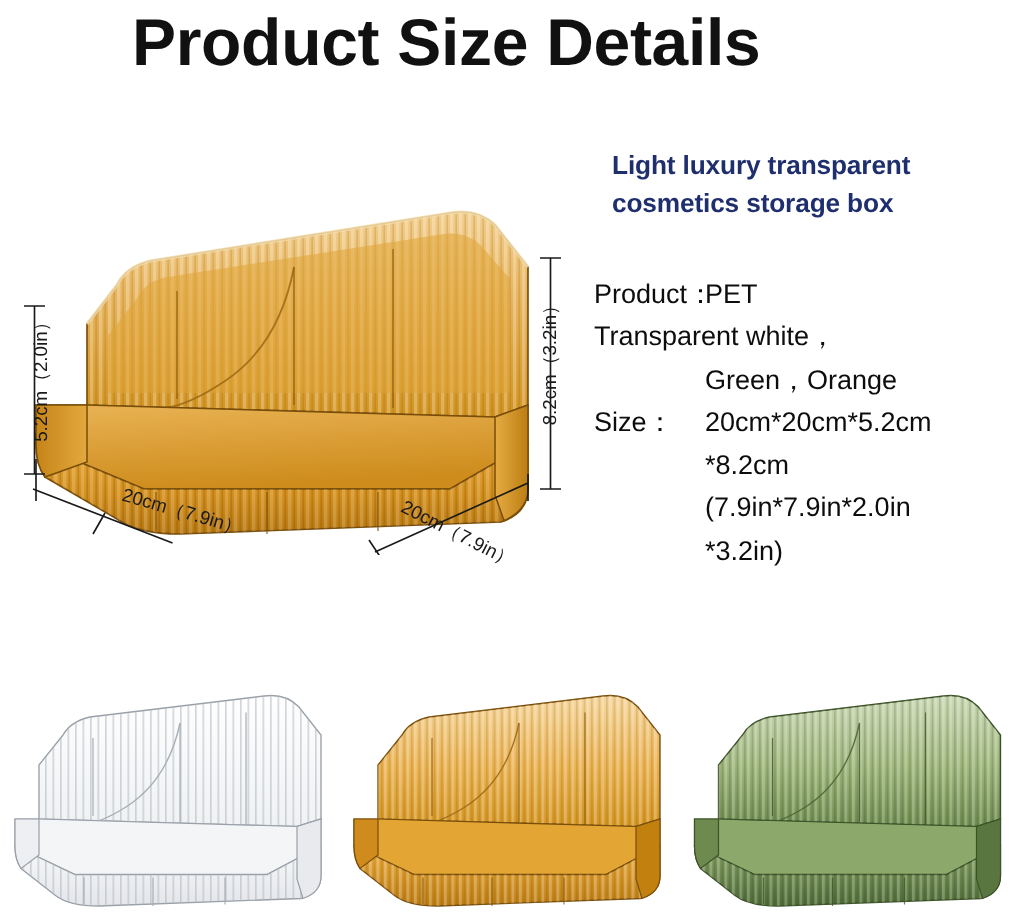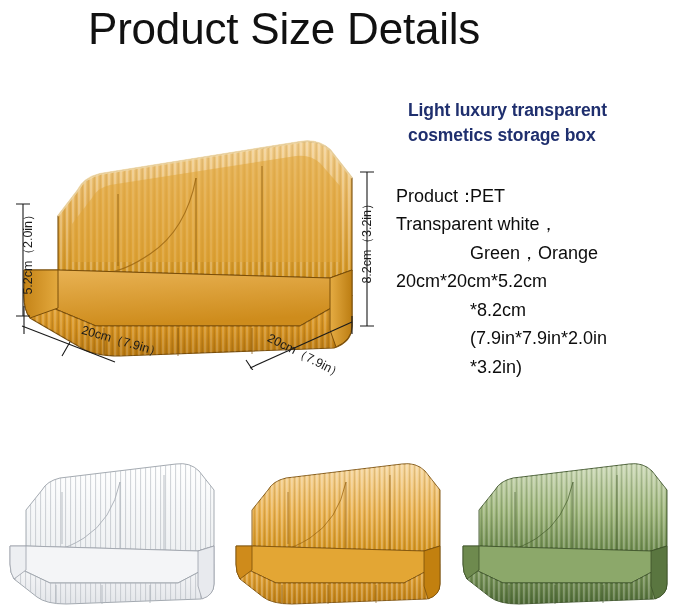--- a/index.html
+++ b/index.html
@@ -6,21 +6,21 @@
   body{
     width:679px;height:614px;background:#ffffff;
     font-family:"Liberation Sans",sans-serif;
     overflow:hidden;position:relative;
   }
   .page{position:relative;width:679px;height:614px;}
 
   
   .title{
     position:absolute;left:88px;top:4px;
-    font-size:44px;font-weight:normal;color:#111111;
+    font-size:44px;font-weight:bold;color:#111111;
     letter-spacing:-0.2px;white-space:nowrap;
   }
 
   
   .headline{
     position:absolute;left:390px;top:98px;width:280px;
     font-size:17.5px;font-weight:bold;color:#1f2f6e;
     line-height:1.42;letter-spacing:-0.1px;margin-left:18px;
   }
   .specs{
@@ -164,20 +164,21 @@
       <span class="spec-label">Product：</span>
       <span class="spec-val">PET</span>
     </div>
 
     <div class="spec-row">
       <span class="spec-val">Transparent white，</span>
     </div>
     <div class="spec-cont">Green，Orange</div>
 
     <div class="spec-row">
+      <span class="spec-label">Size：</span>
       <span class="spec-val">20cm*20cm*5.2cm</span>
     </div>
     <div class="spec-cont">*8.2cm</div>
     <div class="spec-cont">(7.9in*7.9in*2.0in</div>
     <div class="spec-cont">*3.2in)</div>
   </div>
 
   <div class="variants">
 
     <div class="variant v0">

